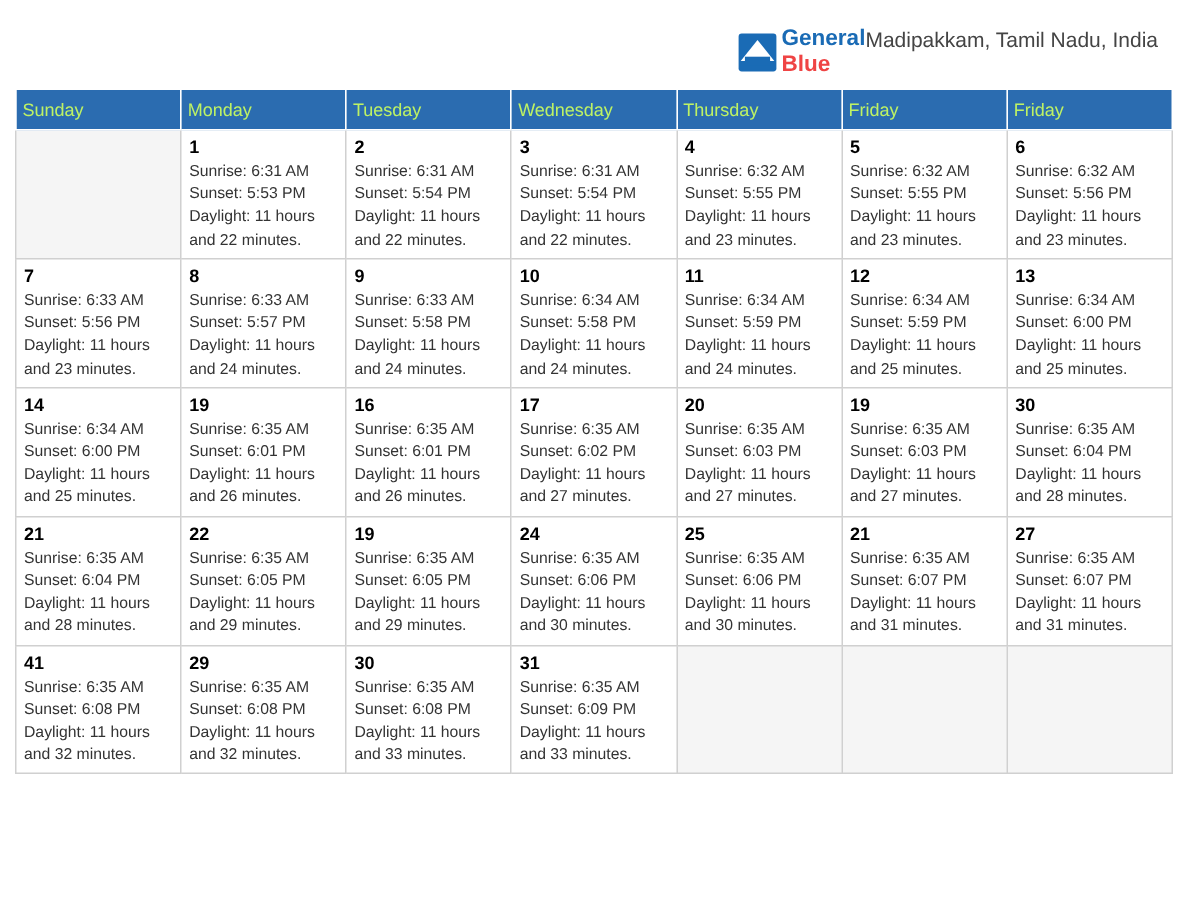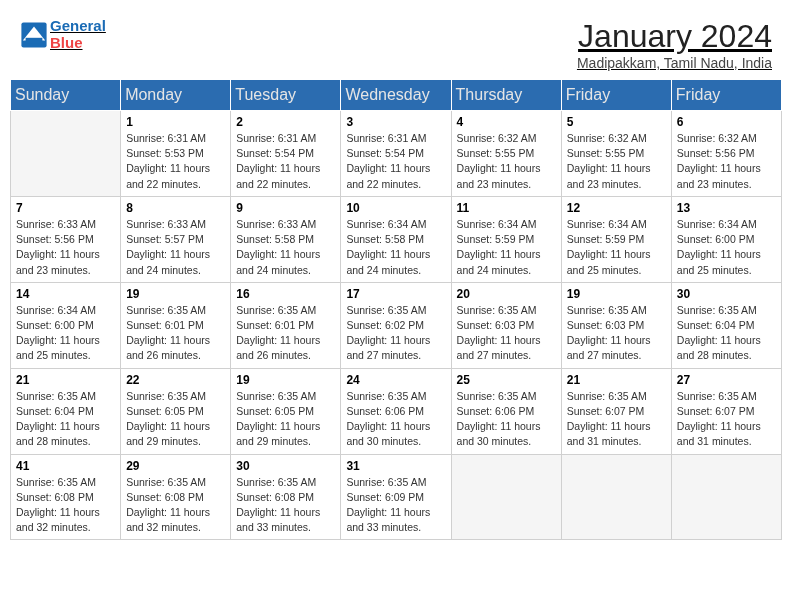--- a/index.html
+++ b/index.html
@@ -5,24 +5,23 @@
     * { box-sizing: border-box; margin: 0; padding: 0; }
     body {
       font-family: Arial, sans-serif;
       background: #fff;
       width: 792px;
       min-height: 612px;
       padding: 10px;
     }
     .header {
       display: flex;
-      justify-content: space-between;
+      justify-content: flex-end;
       align-items: flex-start;
       padding: 8px 10px 4px 10px;
-      text-decoration: underline;
     }
     .logo {
       display: flex;
       align-items: center;
       gap: 2px;
     }
     .logo-text {
       font-size: 15px;
       font-weight: bold;
       color: #333;
@@ -48,24 +47,24 @@
       color: #444;
     }
     .calendar {
       width: 100%;
       border-collapse: collapse;
       margin-top: 4px;
       font-size: 11px;
     }
     .calendar th {
       background: #2b6cb0;
-      color: #e5e5e5;
+      color: #bef264;
       padding: 6px 4px;
       text-align: left;
-      font-size: 16px;
+      font-size: 12px;
       font-weight: normal;
       border: 1px solid #fff;
     }
     .calendar td {
       vertical-align: top;
       padding: 4px 5px;
       border: 1px solid #d0d0d0;
       width: calc(100% / 7);
       min-height: 80px;
       background: #fff;
@@ -97,21 +96,20 @@
       <rect x="2" y="2" width="36" height="36" rx="3" fill="#1a6bb5"></rect>
       <polygon points="20,8 36,28 4,28" fill="white"></polygon>
       <rect x="8" y="24" width="24" height="8" fill="#1a6bb5"></rect>
     </svg>
     <div class="logo-text">
       <div><span>General</span></div>
       <div><span style="color:#ef4444;">Blue</span></div>
     </div>
   </div>
   <div class="title-section">
-    <div class="month-title">January 2024</div>
     <div class="location">Madipakkam, Tamil Nadu, India</div>
   </div>
 </div>
 
 <table class="calendar">
   <thead>
     <tr>
     <th>Sunday</th>
         <th>Monday</th>
         <th>Tuesday</th>

